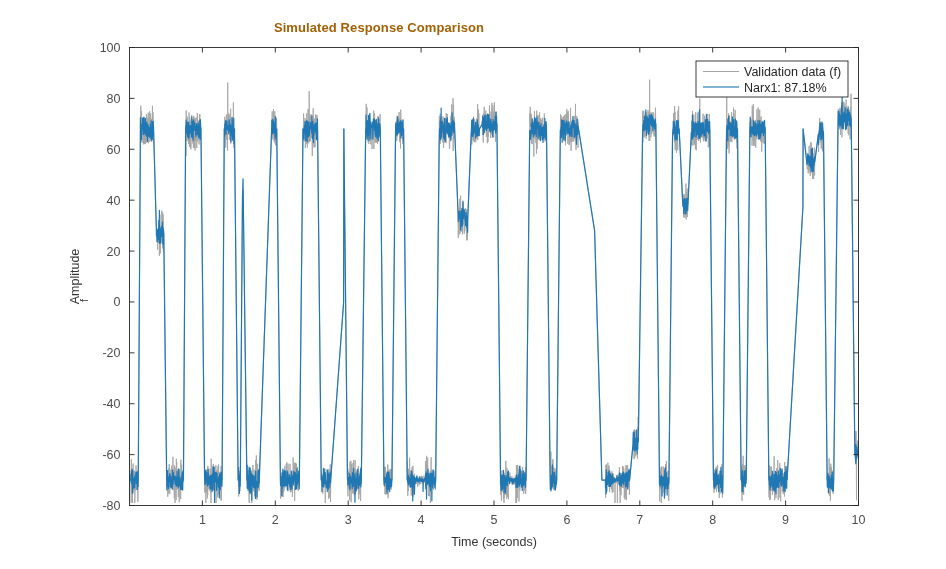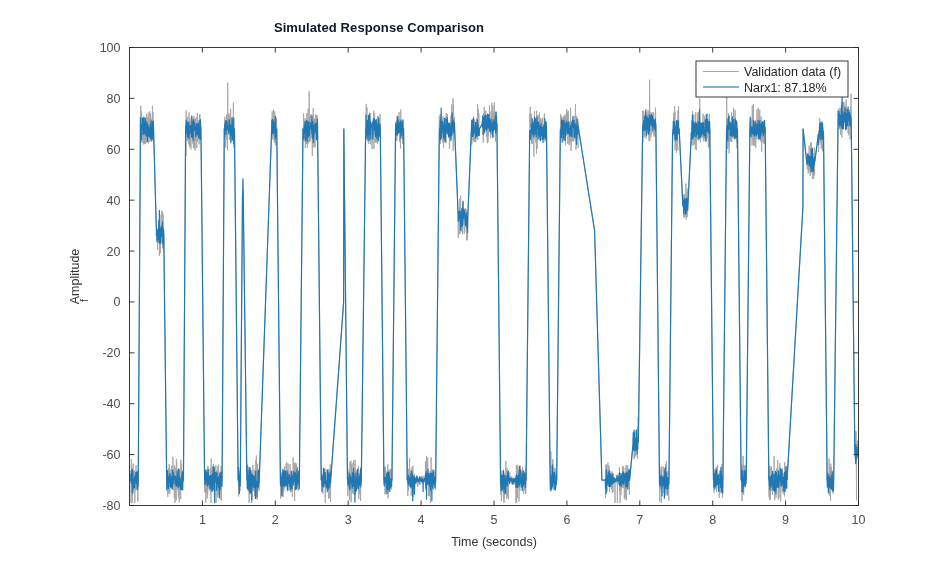--- a/index.html
+++ b/index.html
@@ -20,21 +20,21 @@
     background: #ffffff;
   }
   #chart-title {
     position: absolute;
     left: 0;
     top: 20px;
     width: 758px;
     text-align: center;
     font-size: 13px;
     font-weight: bold;
-    color: #0f172a;
+    color: #a16207;
     letter-spacing: 0.1px;
   }
   #plot-svg {
     position: absolute;
     left: 0;
     top: 0;
   }
   .tick-label {
     font-family: "Liberation Sans", sans-serif;
     font-size: 12.5px;

